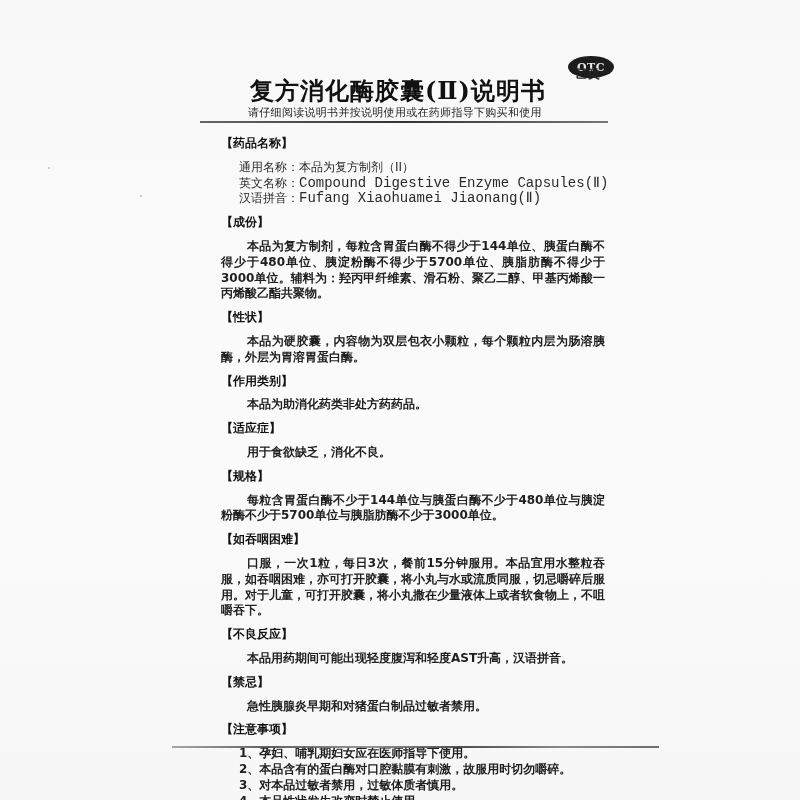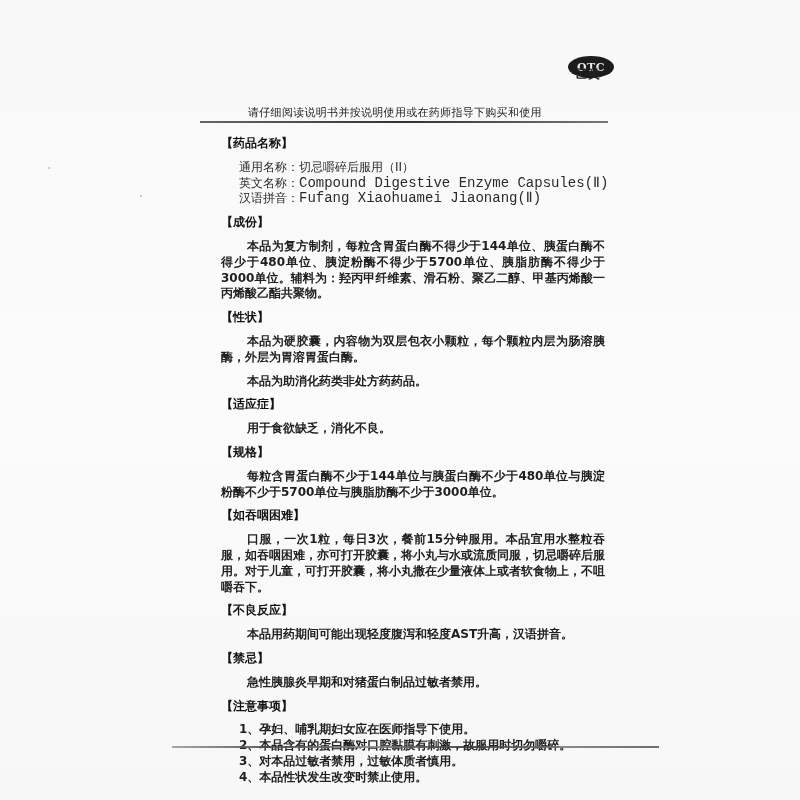--- a/index.html
+++ b/index.html
@@ -60,49 +60,51 @@
 <body>
 
 <div class="page">
 
   <div class="speck" style="left:48px;top:167px;"></div>
   <div class="speck" style="left:140px;top:195px;"></div>
 
   <div class="otc-badge">OTC</div>
   <div class="otc-class">乙类</div>
 
+  <div class="title">复方消化酶胶囊(Ⅱ)说明书</div>
   <div class="subtitle">请仔细阅读说明书并按说明使用或在药师指导下购买和使用</div>
   <div class="rule-top"></div>
 
   <div class="content">
 
     <div>
       <p class="section-head">【药品名称】</p>
       <p class="name-row">
-        <span>通用名称：</span><span>切忌嚼碎后服用（II）</span>
+        <span>通用名称：</span><span>本品为复方制剂（II）</span>
       </p>
       <p class="name-row">
         <span>英文名称：</span><span class="mono">Compound Digestive Enzyme Capsules(Ⅱ)</span>
       </p>
       <p class="name-row">
         <span>汉语拼音：</span><span class="mono">Fufang Xiaohuamei Jiaonang(Ⅱ)</span>
       </p>
     </div>
 
     <div>
       <p class="section-head">【成份】</p>
       <p class="para">本品为复方制剂，每粒含胃蛋白酶不得少于144单位、胰蛋白酶不得少于480单位、胰淀粉酶不得少于5700单位、胰脂肪酶不得少于3000单位。辅料为：羟丙甲纤维素、滑石粉、聚乙二醇、甲基丙烯酸一丙烯酸乙酯共聚物。</p>
     </div>
 
     <div>
       <p class="section-head">【性状】</p>
       <p class="para">本品为硬胶囊，内容物为双层包衣小颗粒，每个颗粒内层为肠溶胰酶，外层为胃溶胃蛋白酶。</p>
     </div>
 
     <div>
+      <p class="section-head">【作用类别】</p>
       <p class="para">本品为助消化药类非处方药药品。</p>
     </div>
 
     <div>
       <p class="section-head">【适应症】</p>
       <p class="para">用于食欲缺乏，消化不良。</p>
     </div>
 
     <div>
       <p class="section-head">【规格】</p>

